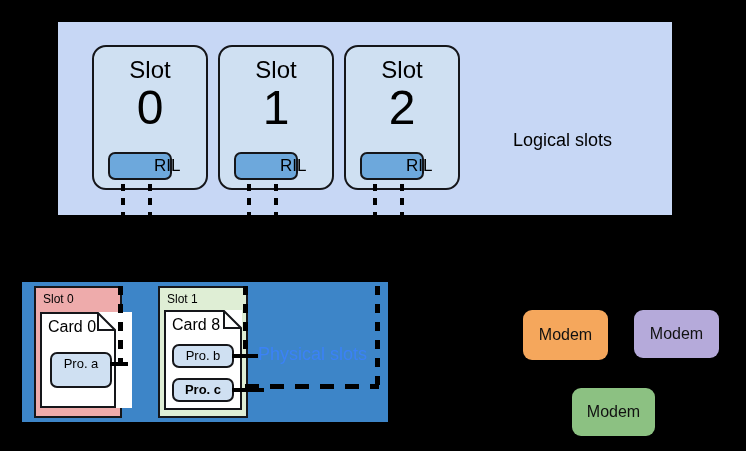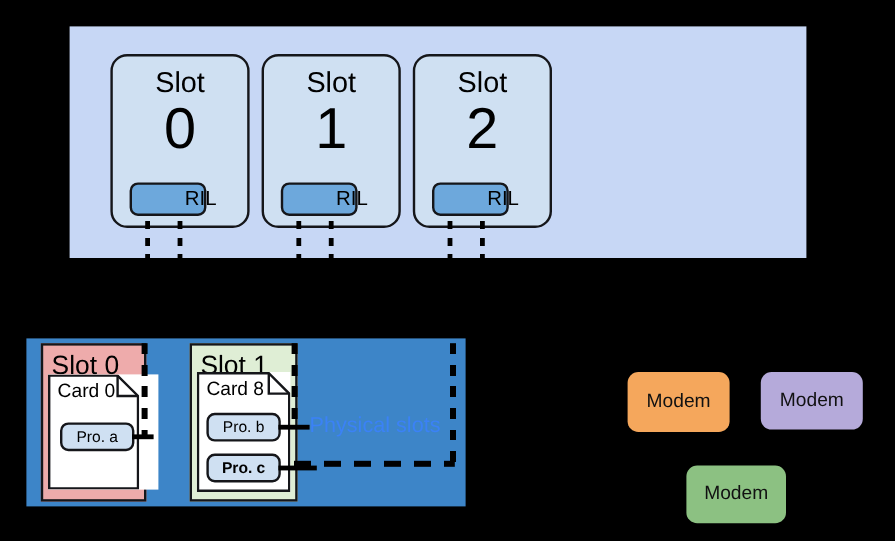--- a/index.html
+++ b/index.html
@@ -133,21 +133,21 @@
   }
   #phys-slot-1 {
     left: 158px; top: 286px;
     width: 90px; height: 132px;
     background: #dfeed5;
   }
   .phys-slot-label {
     position: absolute;
     left: 7px;
     top: 4px;
-    font-size: 22px;
+    font-size: 12px;
     color: #000;
     white-space: nowrap;
   }
 
   
   .sim-card {
     position: absolute;
     background: #ffffff;
   }
   #sim-card-0 {
@@ -173,21 +173,21 @@
     background: #cfe0f2;
     border: 2px solid #15161a;
     border-radius: 7px;
     box-sizing: border-box;
     font-size: 13px;
     color: #000;
     text-align: center;
     line-height: 20px;
     white-space: nowrap;
   }
-  #profile-a { left: 50px;  top: 352px; width: 62px; height: 24px; text-align: center; }
+  #profile-a { left: 50px;  top: 352px; width: 62px; height: 36px; text-align: center; }
   #profile-b { left: 172px; top: 344px; width: 62px; height: 24px; }
   #profile-c { left: 172px; top: 378px; width: 62px; height: 24px; font-weight: bold; }
 
   
   .connector-nub {
     position: absolute;
     background: #000;
     height: 4px;
   }
 
@@ -256,20 +256,21 @@
       <div class="slot-number">1</div>
       <div class="ril-box">RIL</div>
     </div>
 
     <div class="logical-slot-card" id="logical-slot-2">
       <div class="slot-word">Slot</div>
       <div class="slot-number">2</div>
       <div class="ril-box">RIL</div>
     </div>
 
+    <div id="logical-slots-label">Logical slots</div>
   </div>
 
   <div class="ril-stub" style="left:121px; top:184px; height:33px;"></div>
   <div class="ril-stub" style="left:148px; top:184px; height:33px;"></div>
   <div class="ril-stub" style="left:247px; top:184px; height:33px;"></div>
   <div class="ril-stub" style="left:274px; top:184px; height:33px;"></div>
   <div class="ril-stub" style="left:373px; top:184px; height:33px;"></div>
   <div class="ril-stub" style="left:400px; top:184px; height:33px;"></div>
 
   <div id="physical-slots-panel"></div>

